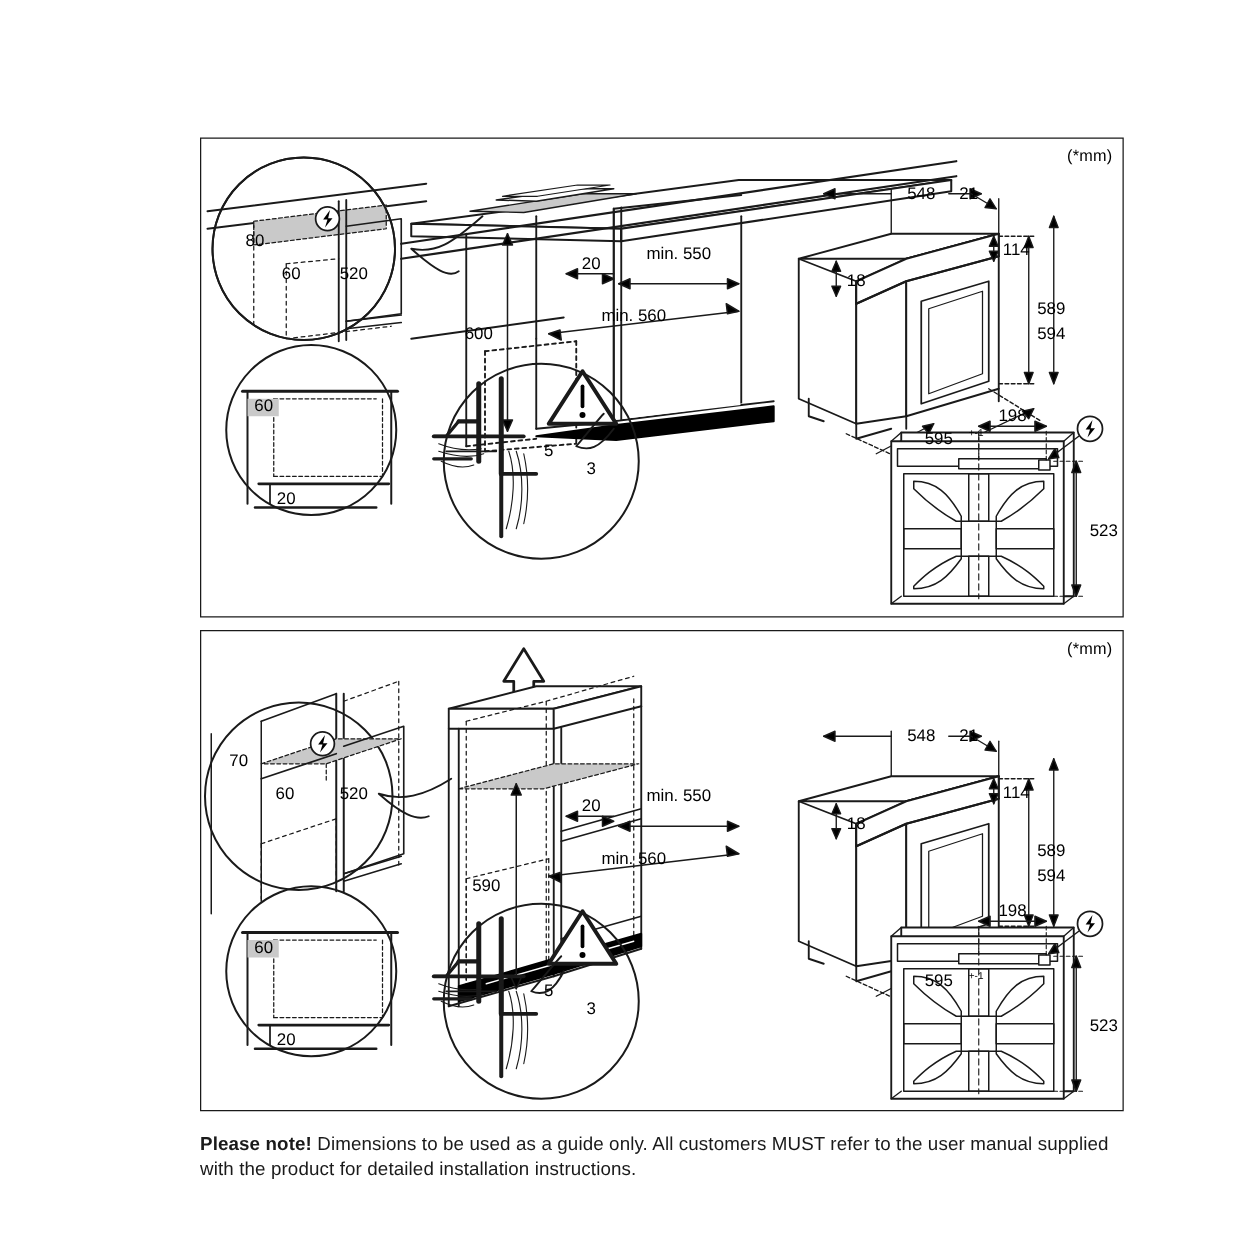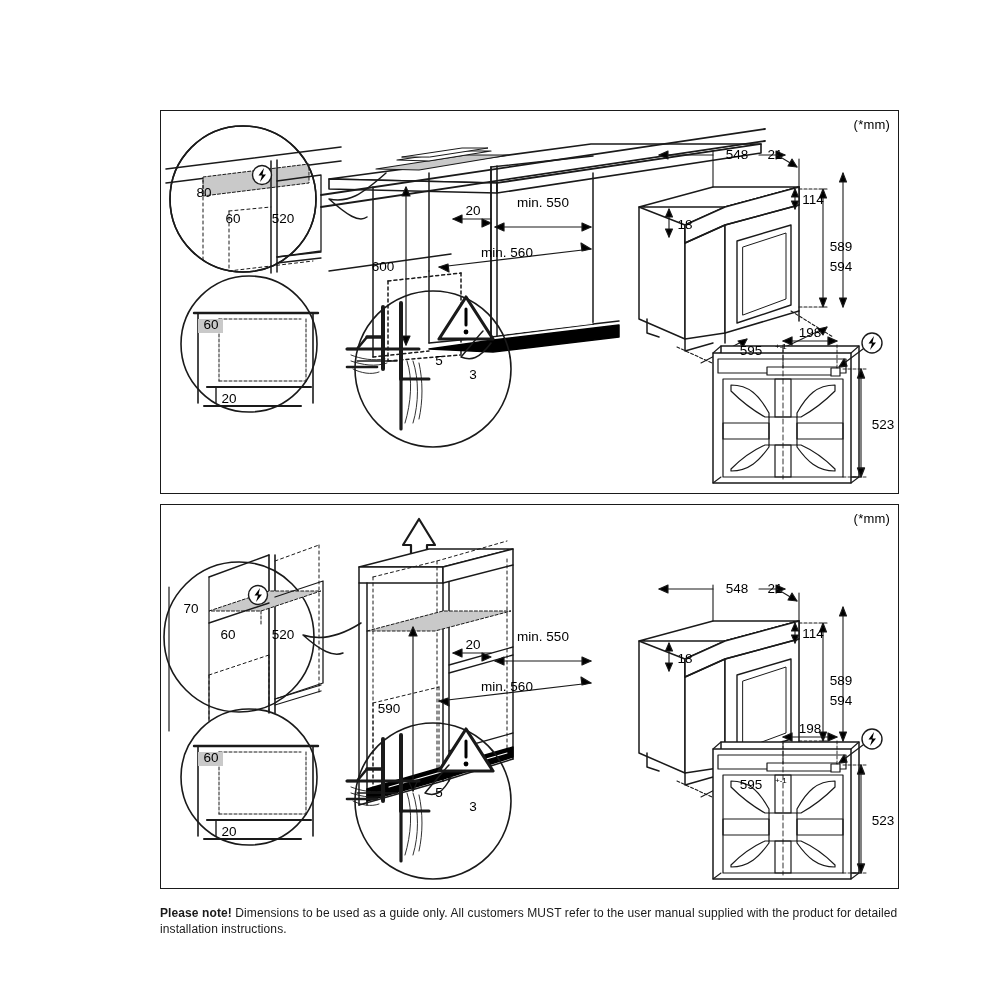--- a/index.html
+++ b/index.html
@@ -4,21 +4,21 @@
 <title>Built-in Oven Installation Dimensions</title>
 <style>
   html,body{margin:0;padding:0;background:#ffffff;}
   body{width:1000px;height:1000px;position:relative;overflow:hidden;
        font-family:"Liberation Sans", sans-serif; color:#000;}
   .stage{position:absolute;left:0;top:0;width:1000px;height:1000px;margin-left:29px;}
   .panel{position:absolute;border:1.5px solid #1a1a1a;background:#fff;}
   #panel-top{left:131px;top:110px;width:737px;height:382px;}
   #panel-bottom{left:131px;top:504px;width:737px;height:383px;}
   .unit-label{position:absolute;font-size:13px;letter-spacing:.2px;}
-  .footer-note{position:absolute;left:131px;top:906px;width:740px;font-size:12px;
+  .footer-note{position:absolute;left:131px;top:906px;width:740px;font-size:15px;
                letter-spacing:.1px;color:#1a1a1a;line-height:1.3;}
   .footer-note b{font-weight:bold;}
   svg{position:absolute;left:0;top:0;overflow:visible;}
   text{font-family:"Liberation Sans", sans-serif;fill:#000;}
   .dim{font-size:13.5px;}
   .sup{font-size:8px;}
 </style>
 </head>
 <body>
 

